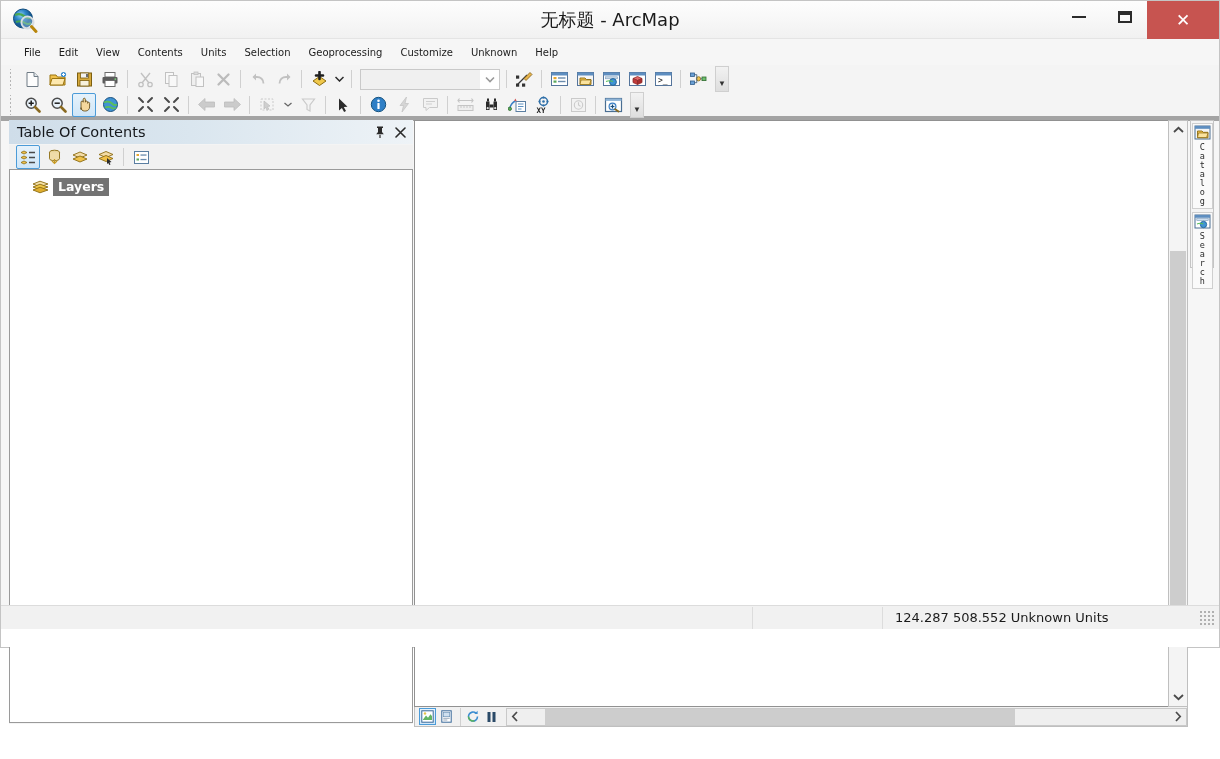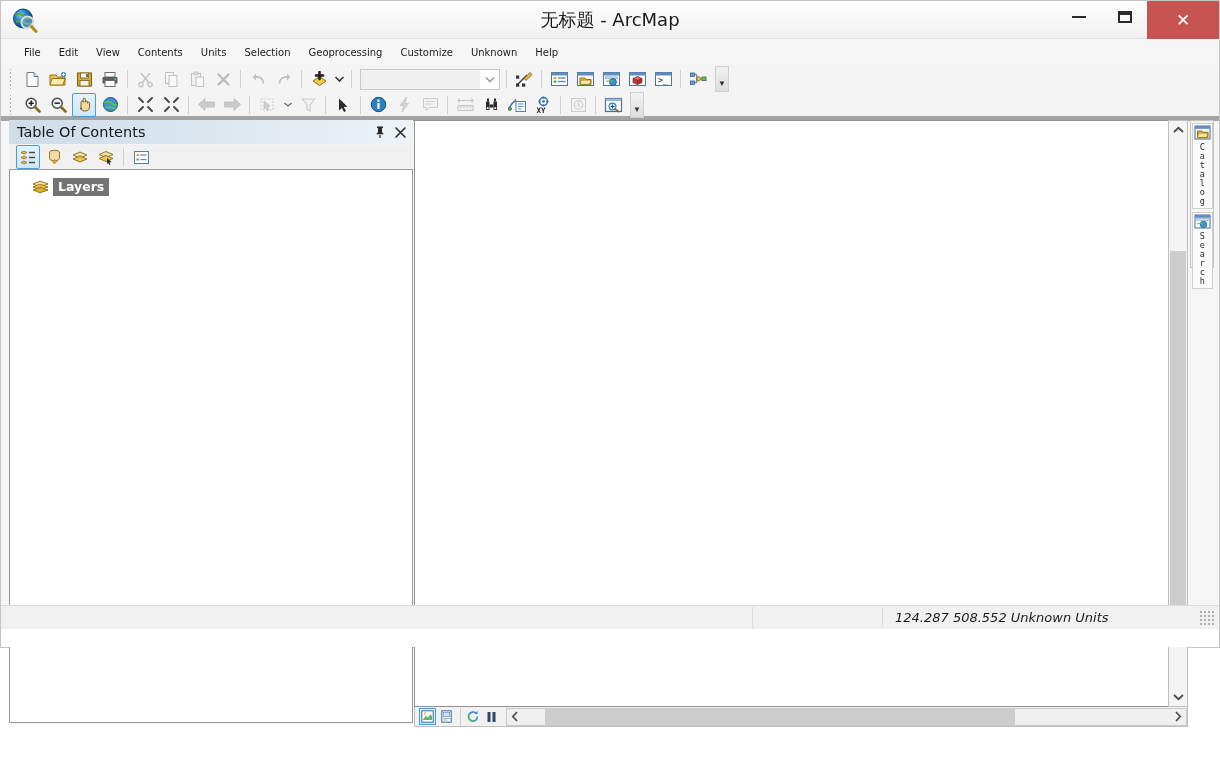--- a/index.html
+++ b/index.html
@@ -200,21 +200,21 @@
     writing-mode: vertical-rl; text-orientation: upright;
     font-size: 8.5px; color: #2b2b2b; letter-spacing: -1px;
     font-family: "DejaVu Sans Mono", monospace; line-height: 1;
     margin-top: 2px;
   }
 
   
   .statusbar {
     position: absolute; left: 0; bottom: 18px; width: 1218px; height: 24px;
     background: #f1f1f1; border-top: 1px solid #dcdcdc;
-    display: flex; align-items: center; font-style: italic;
+    display: flex; align-items: center;
   }
   .status-left {
     width: 752px; height: 22px; border-right: 1px solid #dcdcdc;
   }
   .status-mid {
     width: 130px; height: 22px; border-right: 1px solid #dcdcdc;
   }
   .status-coords {
     flex: 1; font-size: 13px; color: #1b1b1b; padding-left: 12px;
     font-family: "DejaVu Sans", "Liberation Sans", sans-serif;

